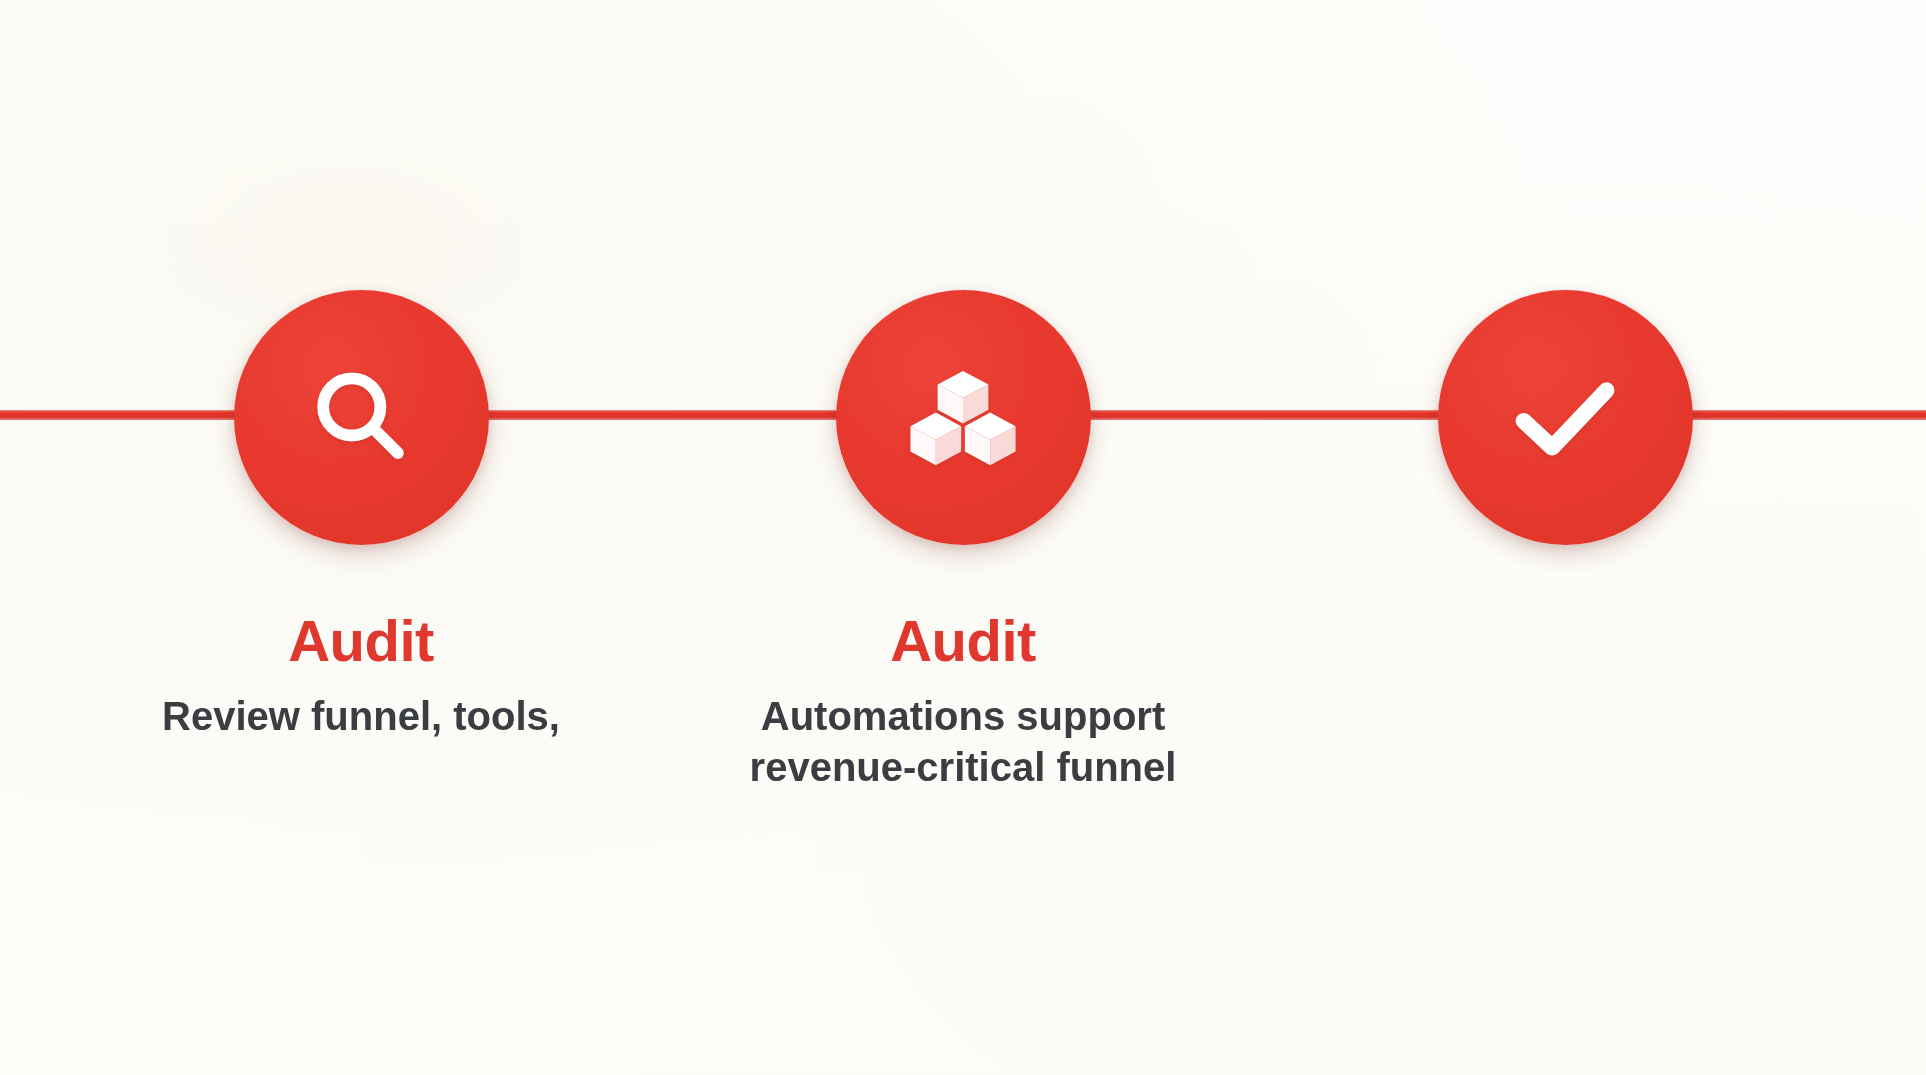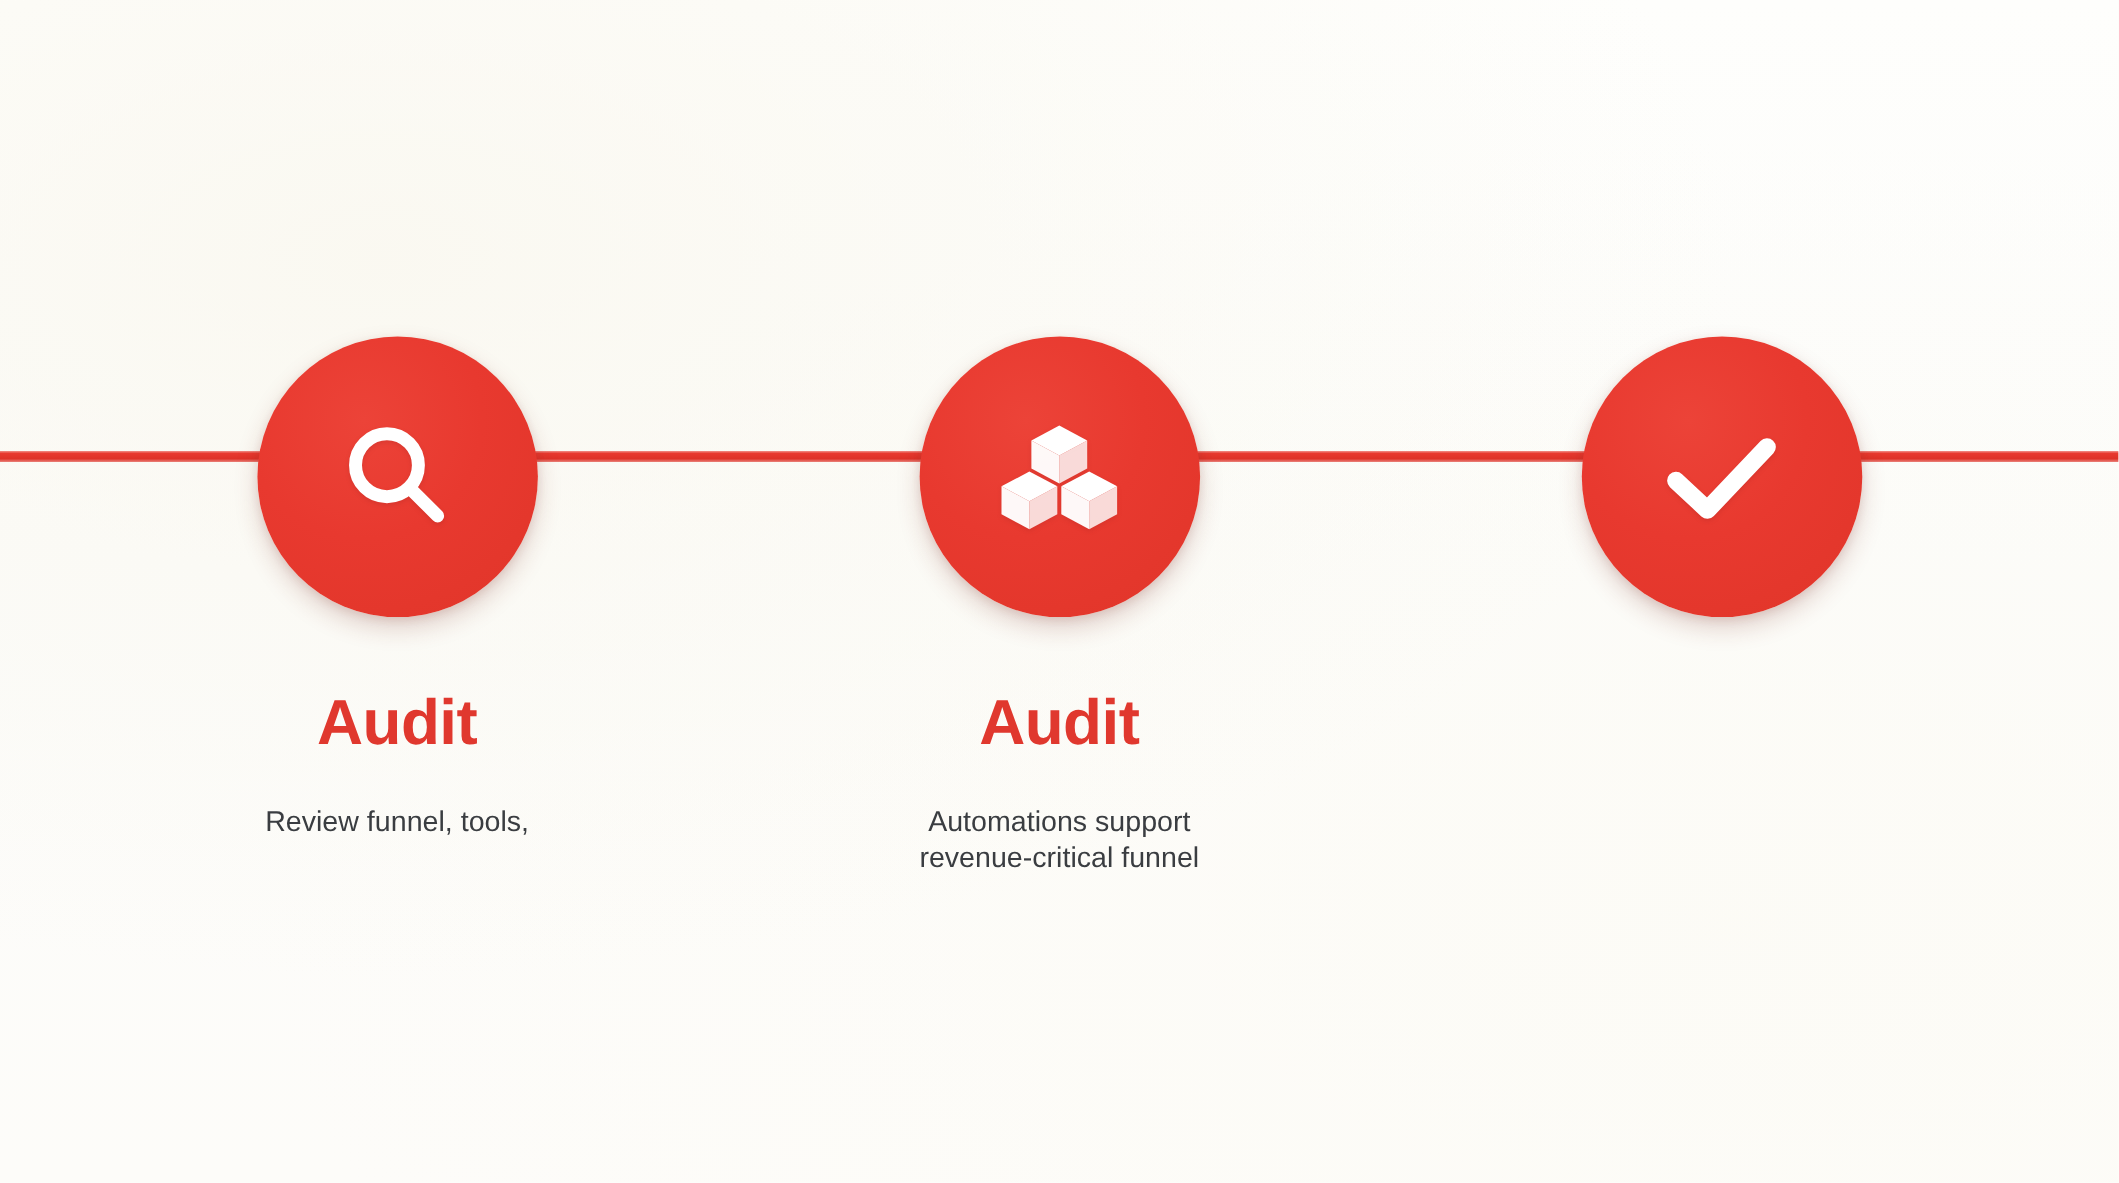--- a/index.html
+++ b/index.html
@@ -49,21 +49,21 @@
   
   .steps {
     position: absolute;
     left: 0;
     right: 0;
     top: 0;
     height: 100%;
     display: flex;
     align-items: flex-start;
     justify-content: space-around;
-    padding: 16px 60px;
+    padding: 0 60px;
     box-sizing: border-box;
   }
 
   .step {
     position: relative;
     width: 470px;
     display: flex;
     flex-direction: column;
     align-items: center;
   }
@@ -93,23 +93,23 @@
     font-size: 58px;
     font-weight: bold;
     color: #e0382e;
     letter-spacing: -0.5px;
     line-height: 1;
     text-align: center;
     white-space: nowrap;
   }
 
   .step-desc {
-    margin-top: 44px;
-    font-size: 26px;
-    font-weight: 400;
+    margin-top: 21px;
+    font-size: 40px;
+    font-weight: 700;
     color: #3a3d41;
     line-height: 1.28;
     text-align: center;
     max-width: 430px;
   }
   .step-desc .line {
     display: block;
   }
 </style>
 </head>

